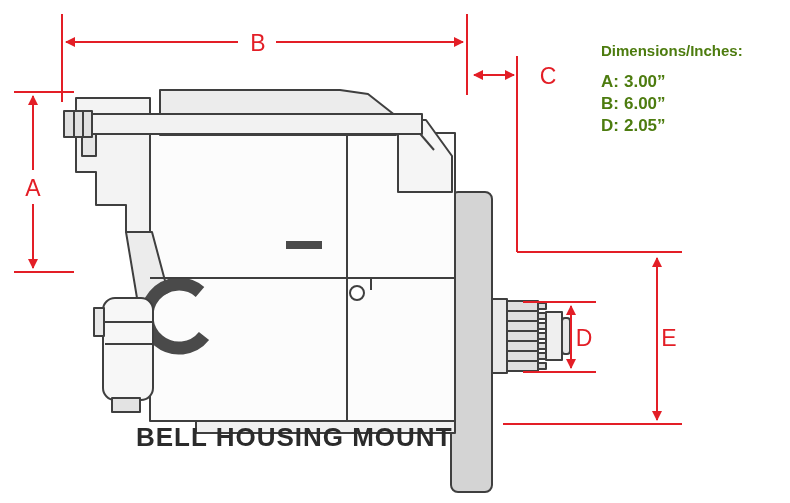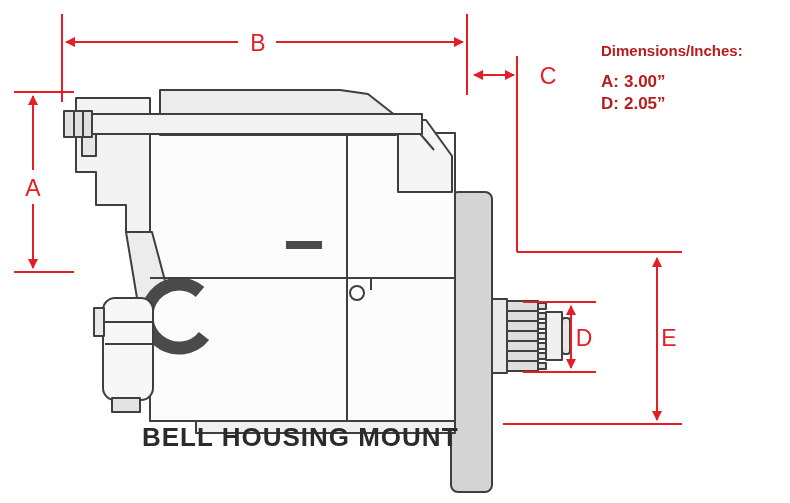--- a/index.html
+++ b/index.html
@@ -1,26 +1,26 @@
 <!DOCTYPE html>
 <html><head>
 <meta charset="utf-8">
 <style>
   html,body{margin:0;padding:0;background:#ffffff;}
   .canvas{
     position:relative;width:790px;height:503px;background:#ffffff;
     overflow:hidden;font-family:"Liberation Sans",sans-serif;
   }
   .drawing{position:absolute;left:0;top:0;}
-  .legend{position:absolute;left:601px;top:42px;color:#b91c1c;}
+  .legend{position:absolute;left:601px;top:42px;color:#4d7c0f;}
   .legend-heading{font-size:15px;font-weight:700;margin-bottom:12px;}
   .legend-entry{font-size:17px;font-weight:700;line-height:22px;white-space:nowrap;}
   .legend-entry .val{margin-left:5px;margin-top:32px;}
   .title{
-    position:absolute;left:142px;top:422px;width:310px;text-align:center;
+    position:absolute;left:136px;top:422px;width:310px;text-align:center;
     font-size:26px;font-weight:700;letter-spacing:1px;color:#2b2b2b;white-space:nowrap;
   }
   .dim-text{font-family:"Liberation Sans",sans-serif;font-size:23px;fill:#e31e26;}
 </style>
 </head>
 <body>
 
 <div class="canvas">
 
   <svg class="drawing" width="790" height="503" viewBox="0 0 790 503">
@@ -126,19 +126,22 @@
     <text class="dim-text" x="584" y="346" text-anchor="middle">D</text>
     <text class="dim-text" x="669" y="346" text-anchor="middle">E</text>
   </svg>
 
   <div class="legend">
     <div class="legend-heading">Dimensions/Inches:</div>
     <div class="legend-entry">
       <span>A:</span><span class="val">3.00”</span>
     </div>
     <div class="legend-entry">
+      <span>B:</span><span class="val">6.00”</span>
+    </div>
+    <div class="legend-entry">
       <span>D:</span><span class="val">2.05”</span>
     </div>
   </div>
 
   <div class="title">BELL HOUSING MOUNT</div>
 
 </div>
 
 </body></html>

